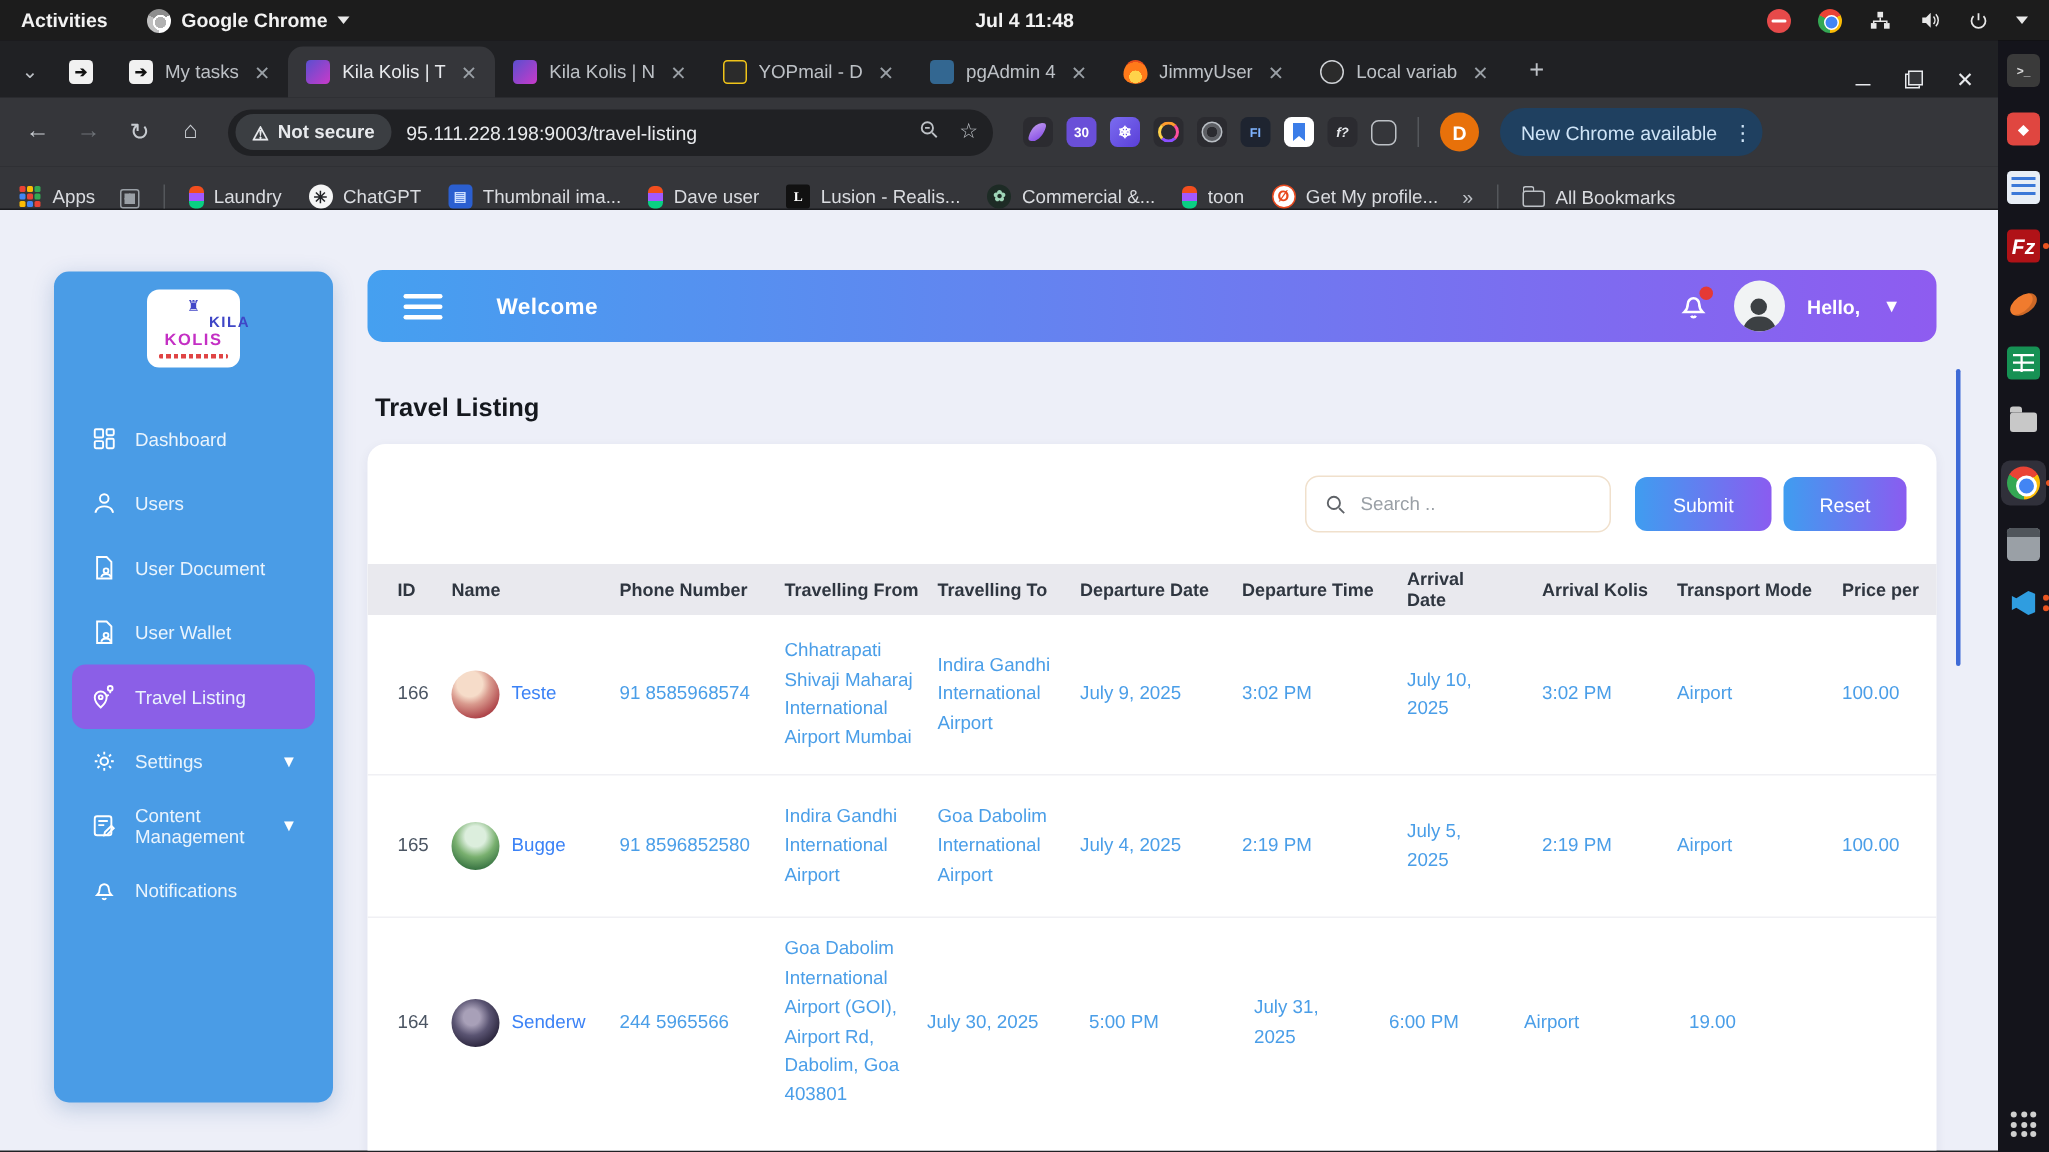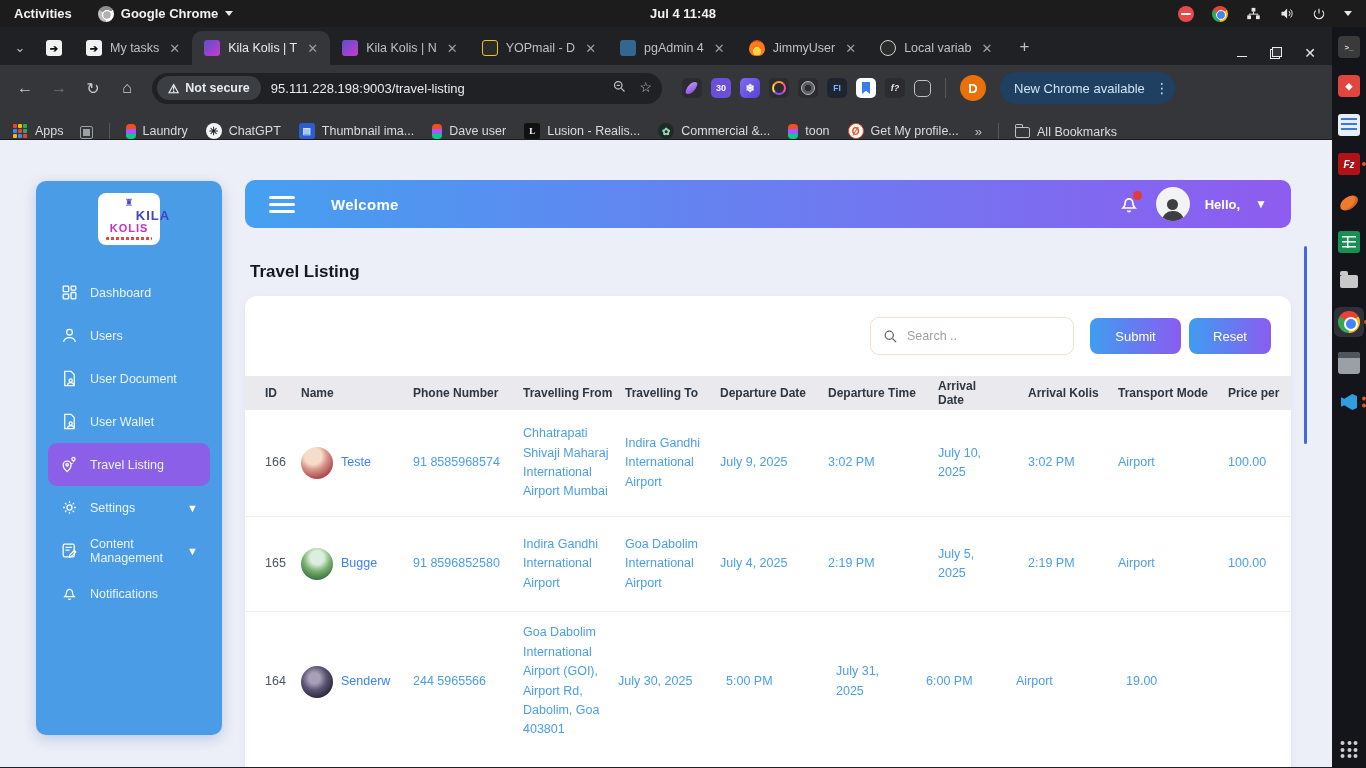--- a/index.html
+++ b/index.html
@@ -114,21 +114,21 @@
 
   
   .viewport { position:relative; width:1332px; height:627px; background:#edeff8; overflow:hidden; }
 
   
   .sidebar { position:absolute; left:36px; top:41px; width:186px; height:554px; border-radius:10px;
     background:#4a9ce6; box-shadow:0 4px 14px rgba(40,90,160,.25); padding-top:12px; }
   .logo-card { width:62px; height:52px; background:#fff; border-radius:8px; margin:0 auto;
     display:flex; flex-direction:column; align-items:center; justify-content:center; line-height:1; }
   .logo-castle { color:#4348c8; font-size:10px; }
-  .logo-l1 { color:#3f46c6; font-weight:bold; font-size:13px; letter-spacing:1px; margin-top:1px;margin-left:48px; }
+  .logo-l1 { color:#3f46c6; font-weight:bold; font-size:10px; letter-spacing:1px; margin-top:1px;margin-left:48px; }
   .logo-l2 { color:#c42fc4; font-weight:bold; font-size:11px; letter-spacing:1px; margin-top:1px; }
   .logo-tagline { width:46px; height:3px; margin-top:3px; border-radius:1px;
     background:repeating-linear-gradient(90deg,#e04444 0 3px,transparent 3px 5px); }
   .side-menu { margin-top:26px; padding:0 12px; }
   .side-item { height:43px; display:flex; align-items:center; gap:11px; padding:0 12px;
     color:#eaf4fd; font-size:12.5px; border-radius:9px; }
   .side-item.active { background:#8b5fe7; }
   .side-item .sicon { width:19px; height:19px; flex:0 0 19px; display:flex; }
   .side-item .sicon svg { width:19px; height:19px; stroke:#fff; fill:none; stroke-width:1.6; }
   .side-chevron { margin-left:auto; font-size:11px; color:#fff; }
@@ -204,21 +204,21 @@
     display:flex; flex-direction:column; gap:3px; }
   .dock-item .dots b { width:4px; height:4px; border-radius:50%; background:#e95420; }
   .di { width:22px; height:22px; border-radius:4px; display:flex; align-items:center;
     justify-content:center; font-size:9px; font-weight:bold; color:#fff; }
   .di-terminal { background:#3a3a3a; color:#dcdcdc; font-size:8px; border-radius:4px; }
   .di-mail { background:#e04640; }
   .di-mail::after { content:"◆"; color:#fff; font-size:9px; }
   .di-textdoc { background:#e8eef6; border-radius:3px; position:relative; }
   .di-textdoc::after { content:""; position:absolute; inset:4px 3px;
     background:repeating-linear-gradient(#3b78d8 0 2px,transparent 2px 5px); }
-  .di-fz { background:#b01217; border-radius:3px; color:#fff; font-size:10px; font-style:italic; }
+  .di-fz { background:#b01217; border-radius:3px; color:#fff; font-size:14px; font-style:italic; }
   .di-pencil { background:transparent; }
   .di-pencil::after { content:""; width:20px; height:12px; border-radius:50%;
     background:#f07b2e; transform:rotate(-35deg);
     box-shadow:inset -2px -2px 0 rgba(0,0,0,.15); }
   .di-sheets { background:#169154; border-radius:3px; position:relative; }
   .di-sheets::after { content:""; position:absolute; inset:5px 4px; background:
     linear-gradient(#fff,#fff) 0 0/100% 1.5px no-repeat, linear-gradient(#fff,#fff) 0 5px/100% 1.5px no-repeat,
     linear-gradient(#fff,#fff) 0 10px/100% 1.5px no-repeat, linear-gradient(#fff,#fff) 5px 0/1.5px 100% no-repeat; }
   .di-folder { width:18px; height:13px; background:#c8c8c8; border-radius:2px; position:relative; }
   .di-folder::before { content:""; position:absolute; top:-4px; left:0; width:8px; height:4px;

